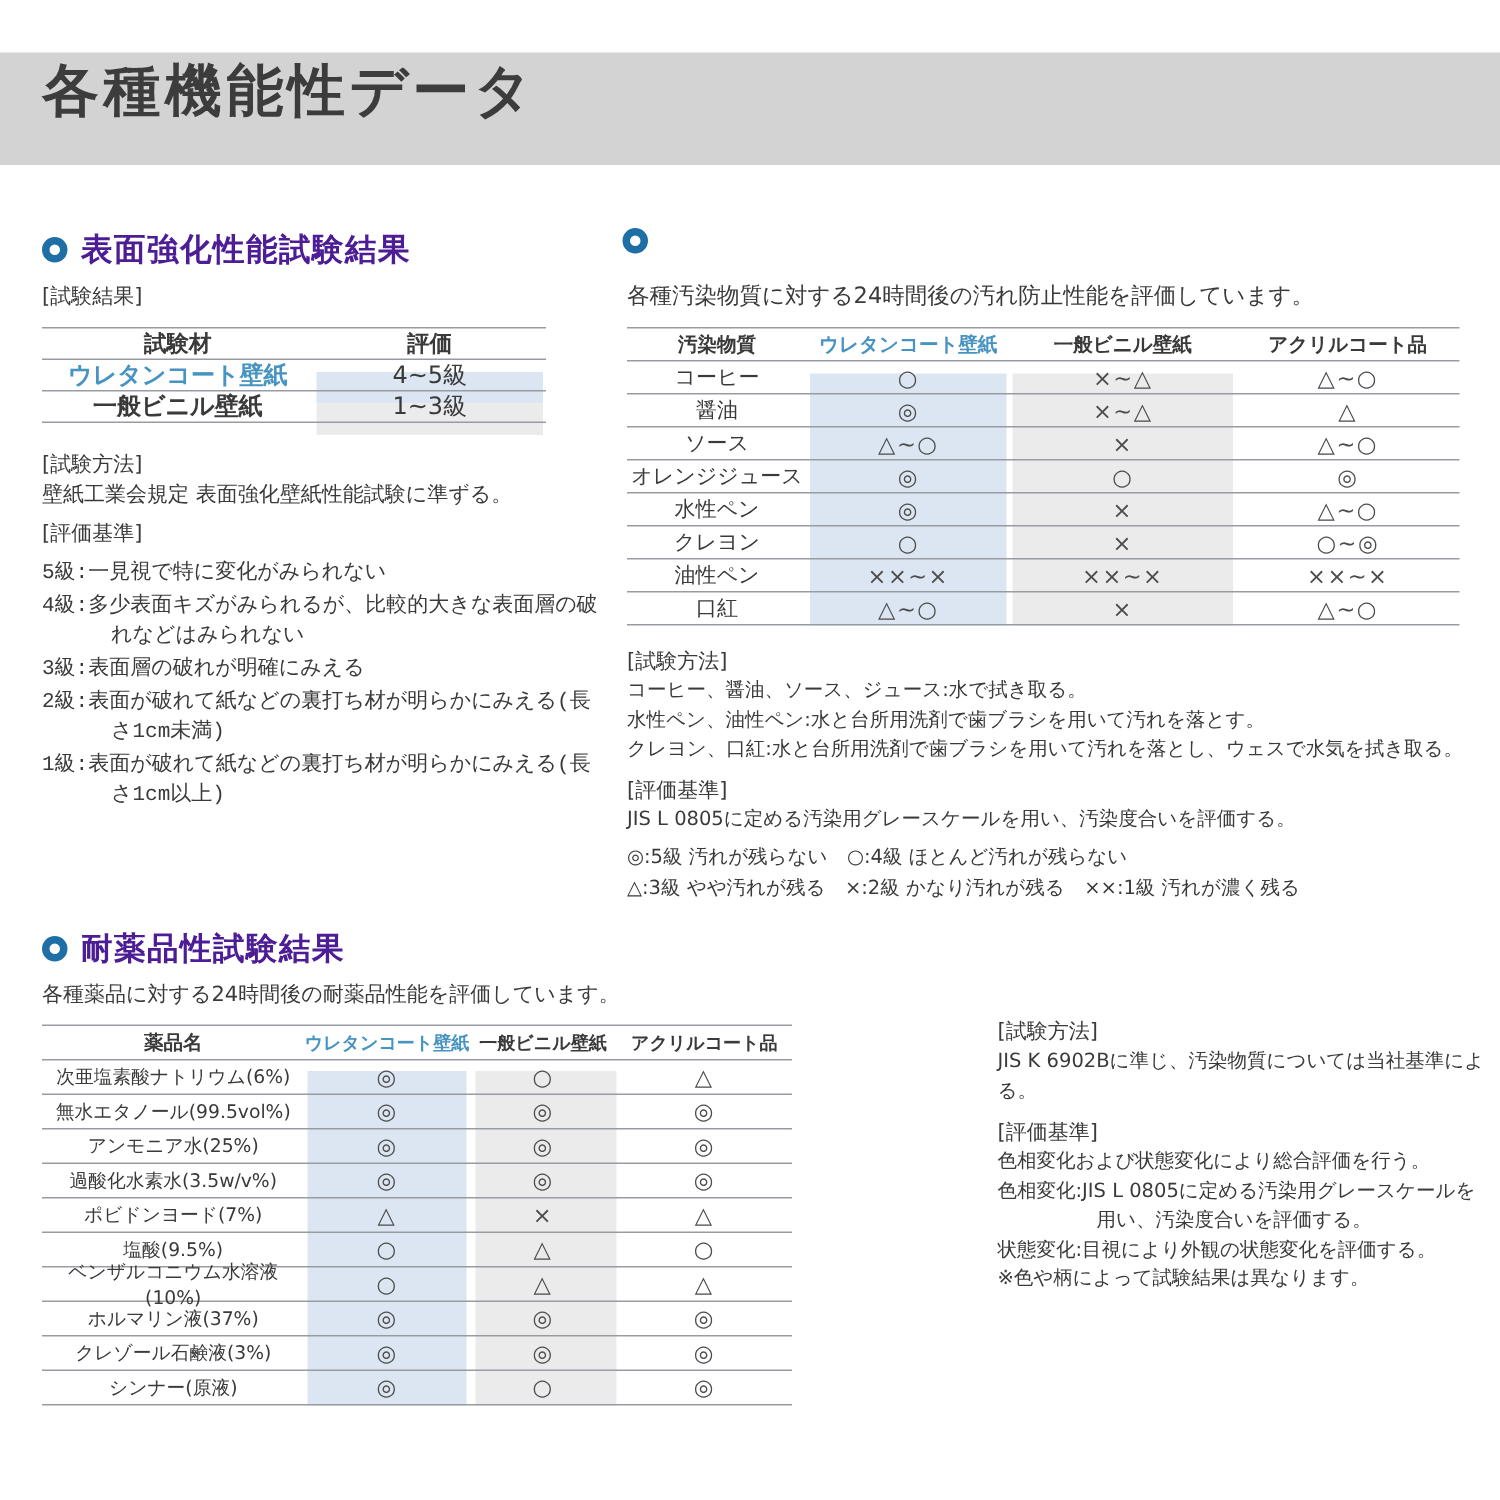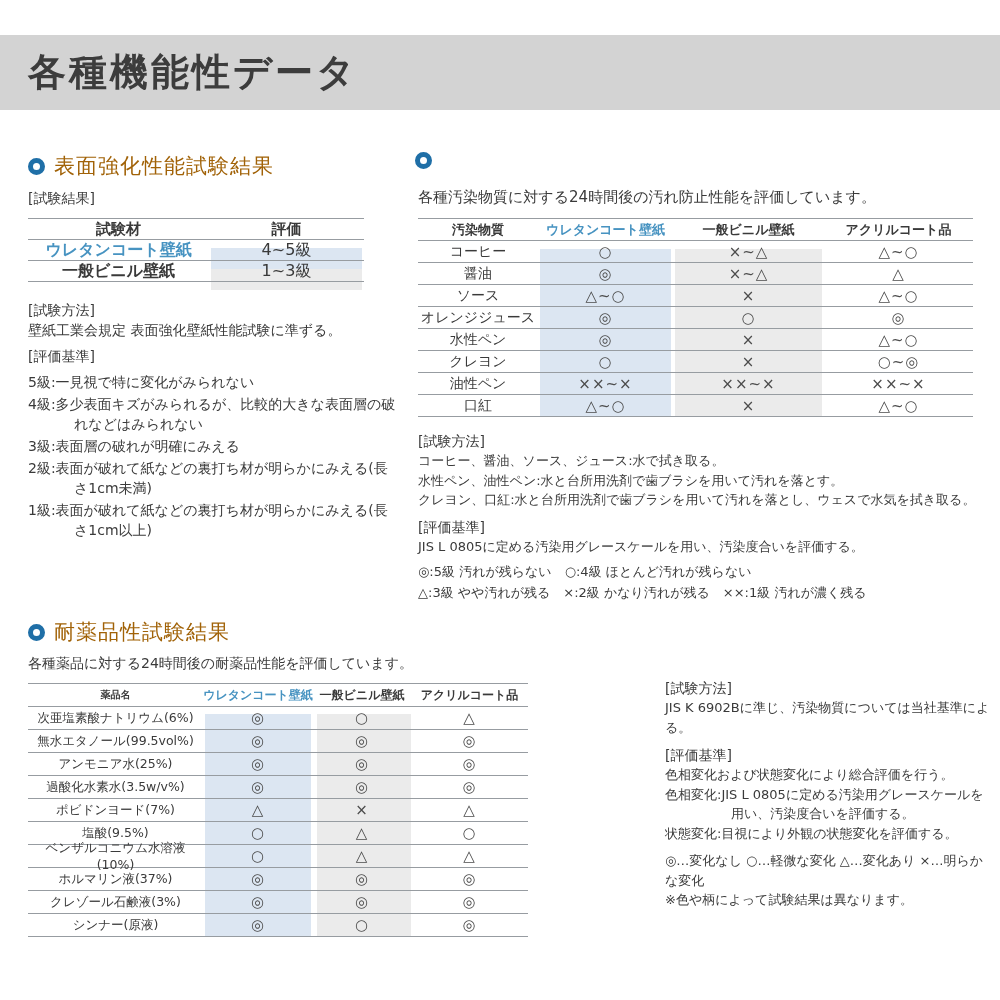--- a/index.html
+++ b/index.html
@@ -5,27 +5,27 @@
   * { margin:0; padding:0; box-sizing:border-box; }
   html,body { width:1000px; height:1000px; }
   body {
     position:relative; background:#ffffff; overflow:hidden;
     font-family:"DejaVu Sans","Liberation Sans",sans-serif;
     color:#3a3a3a;
   }
   .abs { position:absolute; }
 
   
-  .banner { top:35px; left:0; width:1000px; height:75px; background:#d3d3d3; display:flex; align-items:center; }
+  .banner { top:35px; left:0; width:1000px; height:75px; background:#d3d3d3; display:flex; align-items:flex-start; }
   .banner h1 { font-size:38px; font-weight:bold; color:#3c3c3c; padding-left:28px; letter-spacing:3px; }
 
   
   .sec-head { display:flex; align-items:center; gap:9px; }
   .sec-head .dot { width:17px; height:17px; border-radius:50%; border:5px solid #1f6fa7; background:#fff; flex:0 0 auto; }
-  .sec-head .txt { font-size:21px; font-weight:normal; color:#a16207; letter-spacing:1px; white-space:nowrap; }
+  .sec-head .txt { font-size:21px; font-weight:bold; color:#4c1d95; letter-spacing:1px; white-space:nowrap; }
 
   .h1pos { left:28px;  top:152px; }
   .h2pos { left:415px; top:152px; }
   .h3pos { left:28px;  top:618px; }
 
   .lbl  { font-size:14px; line-height:20px; color:#3a3a3a; }
   .note { font-size:14px; line-height:20px; color:#3a3a3a; }
   .nw   { white-space:nowrap; }
 
   
@@ -66,29 +66,29 @@
 
   
   .t3 { left:28px; top:683px; width:500px; }
   .t3 .thead { height:30px; }
   .t3 .trow  { height:23px; }
   .t3 .c1 { width:175px; font-size:12.5px; }
   .t3 .c2 { width:110px; }
   .t3 .c3 { width:98px; }
   .t3 .c4 { width:117px; }
   .t3 .thead .tc { font-size:12px; }
-  .t3 .thead .c1 { font-size:10px; }
+  .t3 .thead .c1 { font-size:13px; }
   .t3 .sym { font-size:15px; }
   .t3-stripe-blue { left:177px; top:30px; bottom:0; width:106px; }
   .t3-stripe-gray { left:289px; top:30px; bottom:0; width:94px; }
 
   
   .s1-result-label { left:28px; top:188px;text-align:right; }
   .s1-notes { left:28px; top:300px; width:372px; }
-  .s1-notes .grade { padding-left:46px; text-indent:-46px; margin-top:2px; }
+  .s1-notes .grade { padding-left:46px; text-indent:-46px; margin-top:2px;font-family:Liberation Mono, monospace; }
   .s1-notes .gap { margin-top:6px; }
 
   .s2-subtitle { left:418px; top:187px; font-size:15px; white-space:nowrap; }
   .s2-notes { left:418px; top:431px; width:572px; }
   .s2-notes .note { font-size:13px; line-height:19.5px; }
   .s2-notes .gap { margin-top:7px; }
   .s2-notes .legend { margin-top:5px; line-height:22px; }
 
   .s3-subtitle { left:28px; top:653px; font-size:14px; white-space:nowrap; }
   .s3-notes { left:665px; top:678px; width:328px; }
@@ -292,15 +292,14 @@
   </div>
 </div>
 
 <div class="abs s3-notes">
   <div class="lbl">[試験方法]</div>
   <div class="note">JIS K 6902Bに準じ、汚染物質については当社基準による。</div>
   <div class="lbl gap">[評価基準]</div>
   <div class="note">色相変化および状態変化により総合評価を行う。</div>
   <div class="note hang">色相変化:JIS L 0805に定める汚染用グレースケールを用い、汚染度合いを評価する。</div>
   <div class="note">状態変化:目視により外観の状態変化を評価する。</div>
-  <div class="note gap">◎…変化なし ○…軽微な変化 △…変化あり ×…明らかな変化</div>
   <div class="note">※色や柄によって試験結果は異なります。</div>
 </div>
 
 </body></html>

